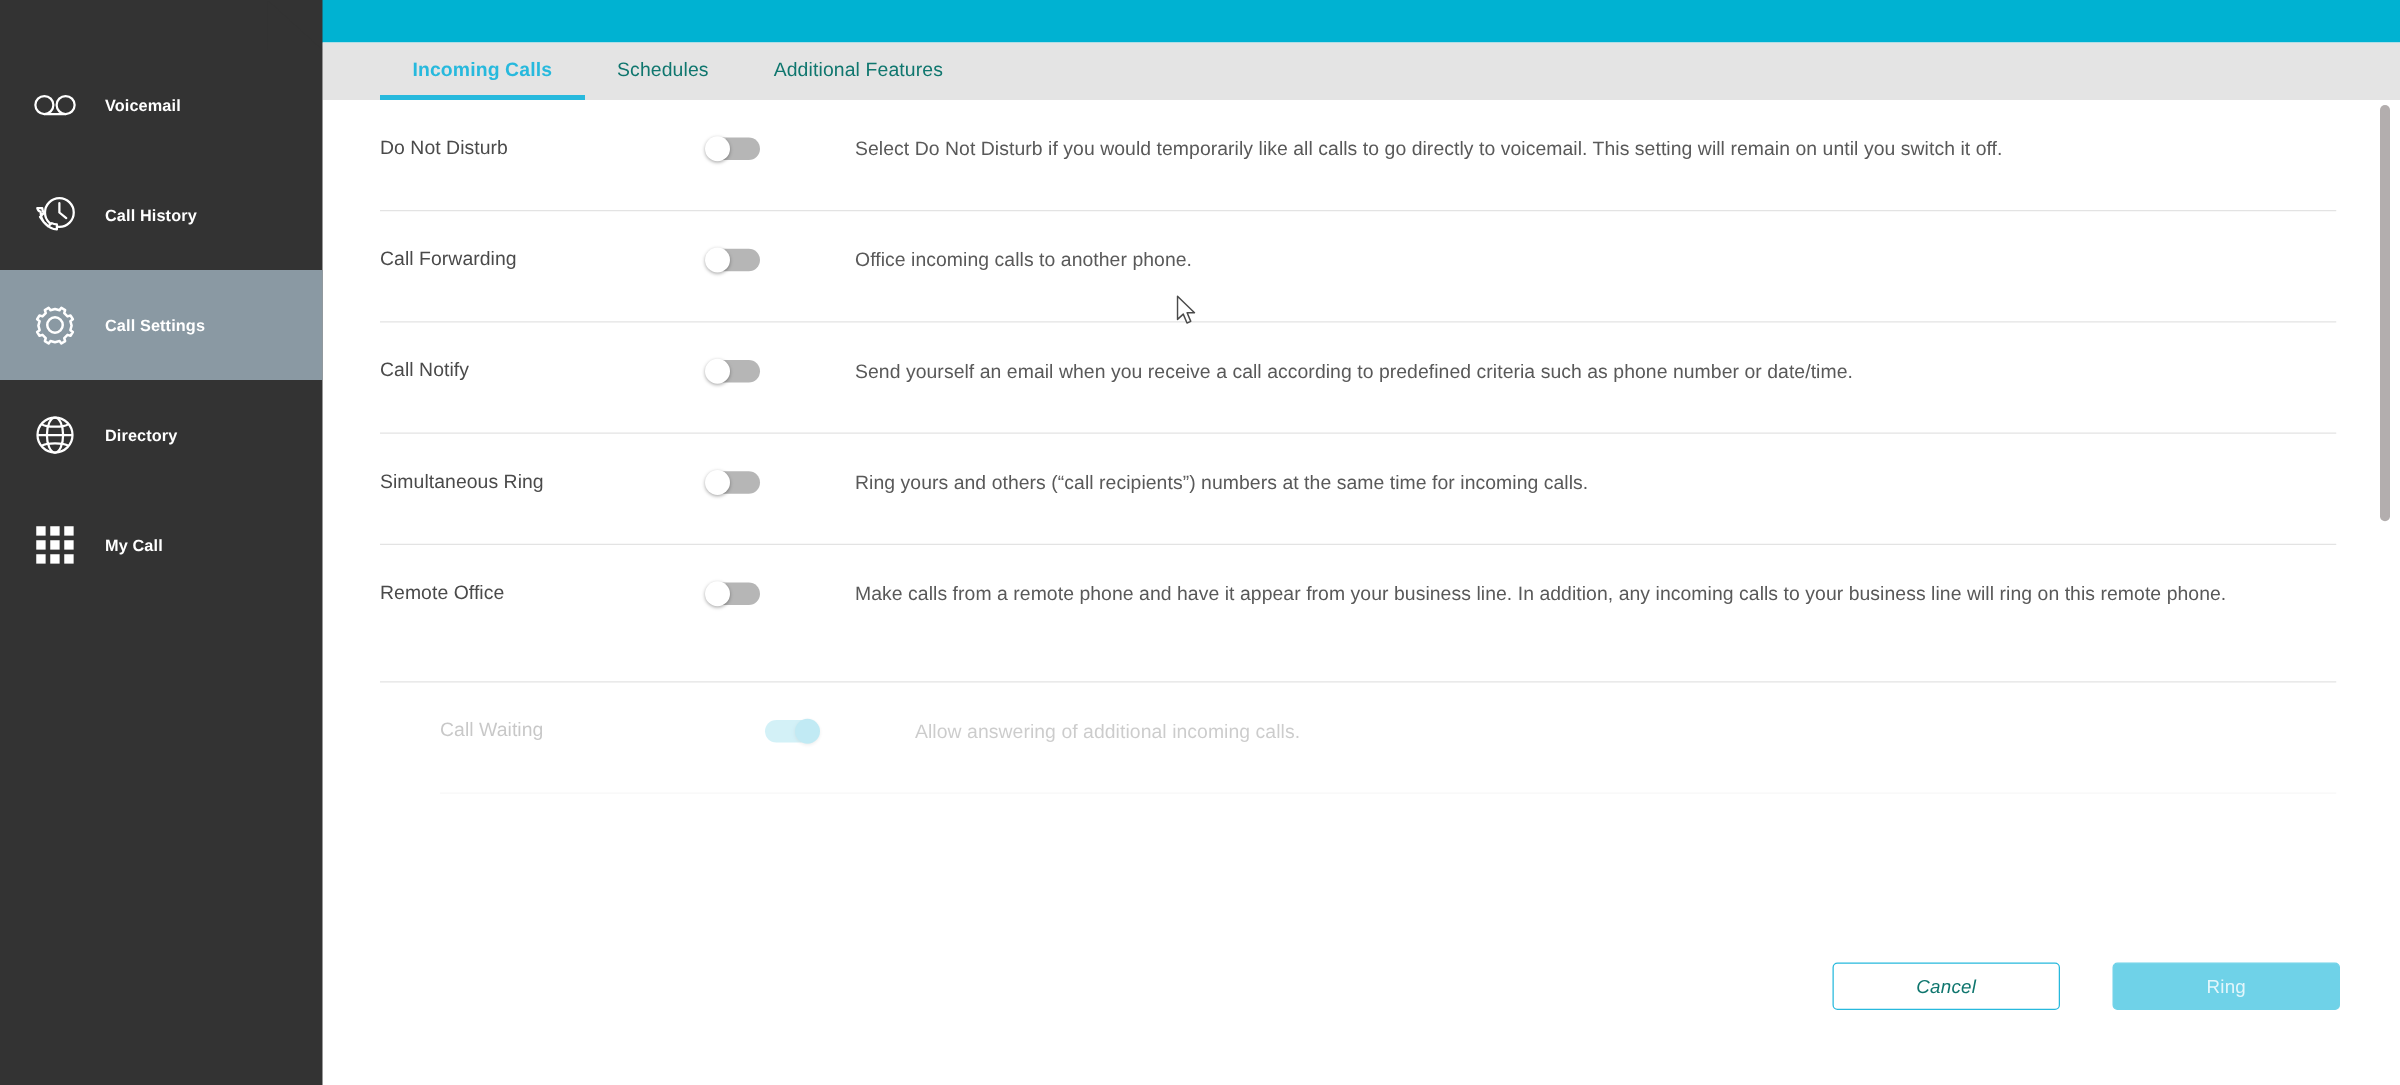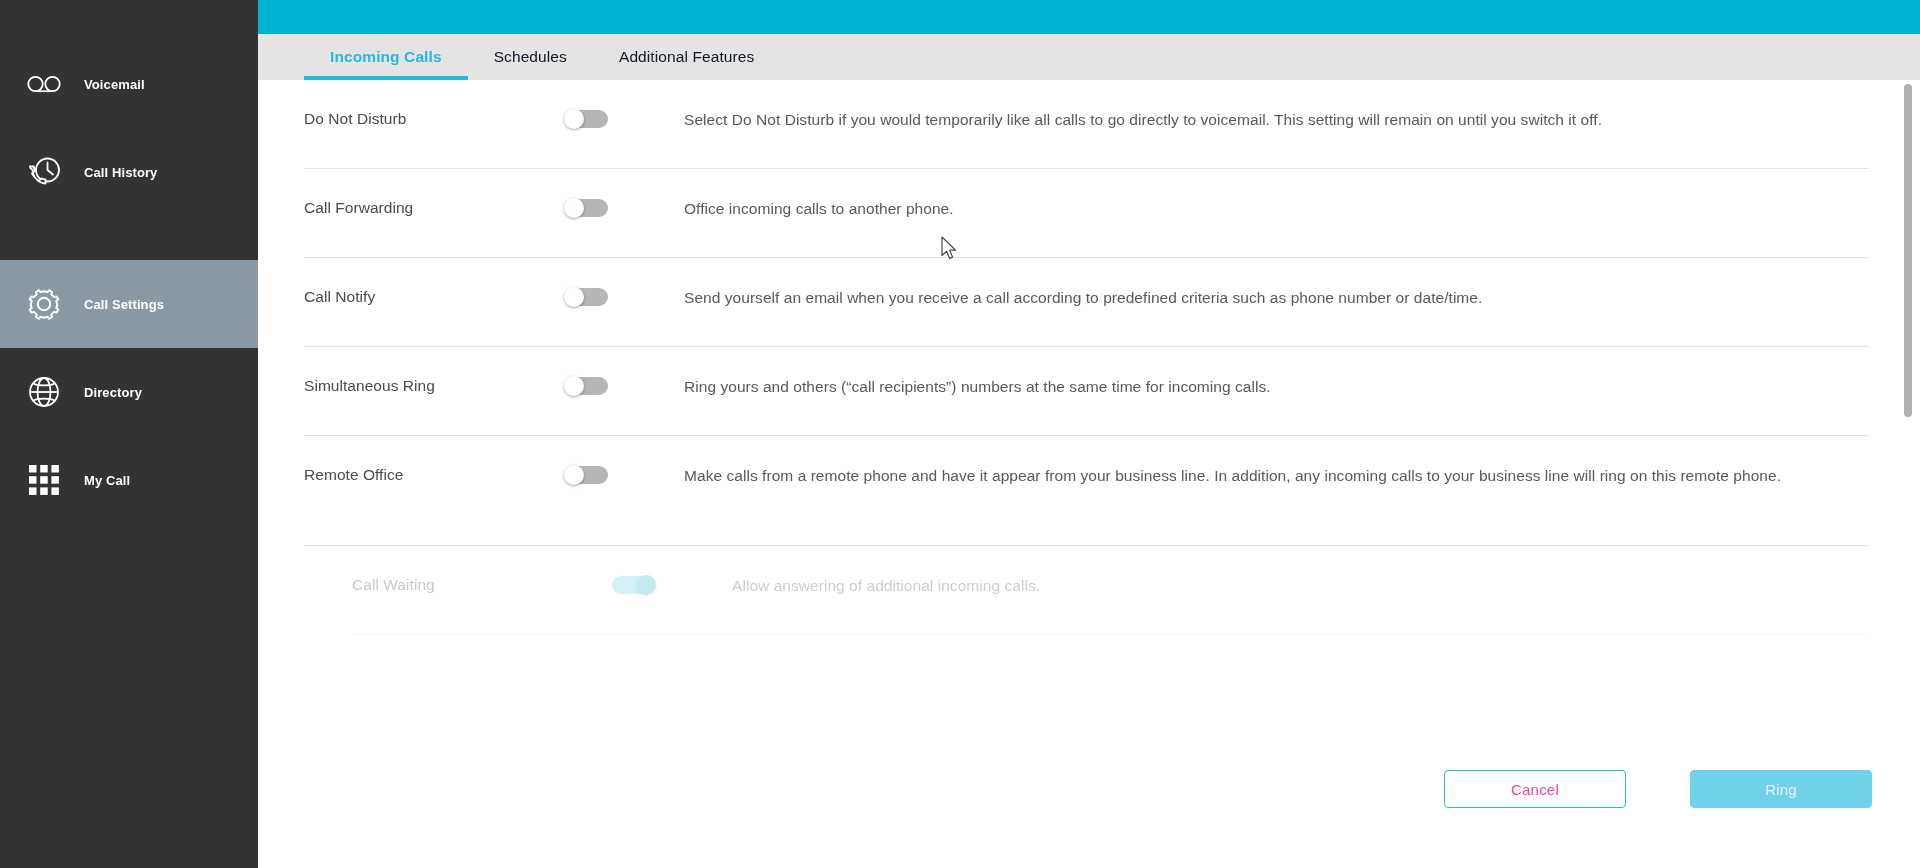--- a/index.html
+++ b/index.html
@@ -55,21 +55,21 @@
   }
   .nav-item {
     position: relative;
     display: flex;
     align-items: center;
     height: 88px;
     padding-left: 18px;
     cursor: pointer;
     user-select: none;
   }
-  .nav-item.active { background: #8a99a3; margin-top: 44px; }
+  .nav-item.active { background: #8a99a3; }
   .nav-icon {
     width: 52px; height: 44px;
     display: flex; align-items: center; justify-content: center;
     flex: 0 0 52px;
   }
   .nav-icon svg { display: block; }
   .nav-label {
     margin-left: 14px;
     color: #ffffff;
     font-size: 13px;
@@ -93,21 +93,21 @@
     display: flex;
     align-items: flex-start;
   }
   .tab {
     position: relative;
     height: 46px;
     display: flex;
     align-items: center;
     padding: 0 26px;
     font-size: 15.5px;
-    color: #0f172a;
+    color: #0f766e;
     cursor: pointer;
     white-space: nowrap;
     letter-spacing: .1px;
   }
   .tab.active { color: #27b9dd; font-weight: bold; }
   .tab.active::after {
     content: "";
     position: absolute;
     left: 0; right: 0; bottom: 0;
     height: 4px;
@@ -227,22 +227,23 @@
     display: flex;
     align-items: center;
     justify-content: center;
     cursor: pointer;
     user-select: none;
     letter-spacing: .2px;
   }
   .btn-cancel {
     background: #ffffff;
     border: 1.6px solid #27b9dd;
-    color: #ec4899;
-    margin-right: 64px;
+    color: #0f766e;
+    margin-right: 42px;
+    font-style: italic;
   }
   .btn-save {
     background: #6fd2e8;
     border: 1.6px solid #6fd2e8;
     color: #e3f6fb;
     cursor: default;
   }
 
   
   .cursor {

